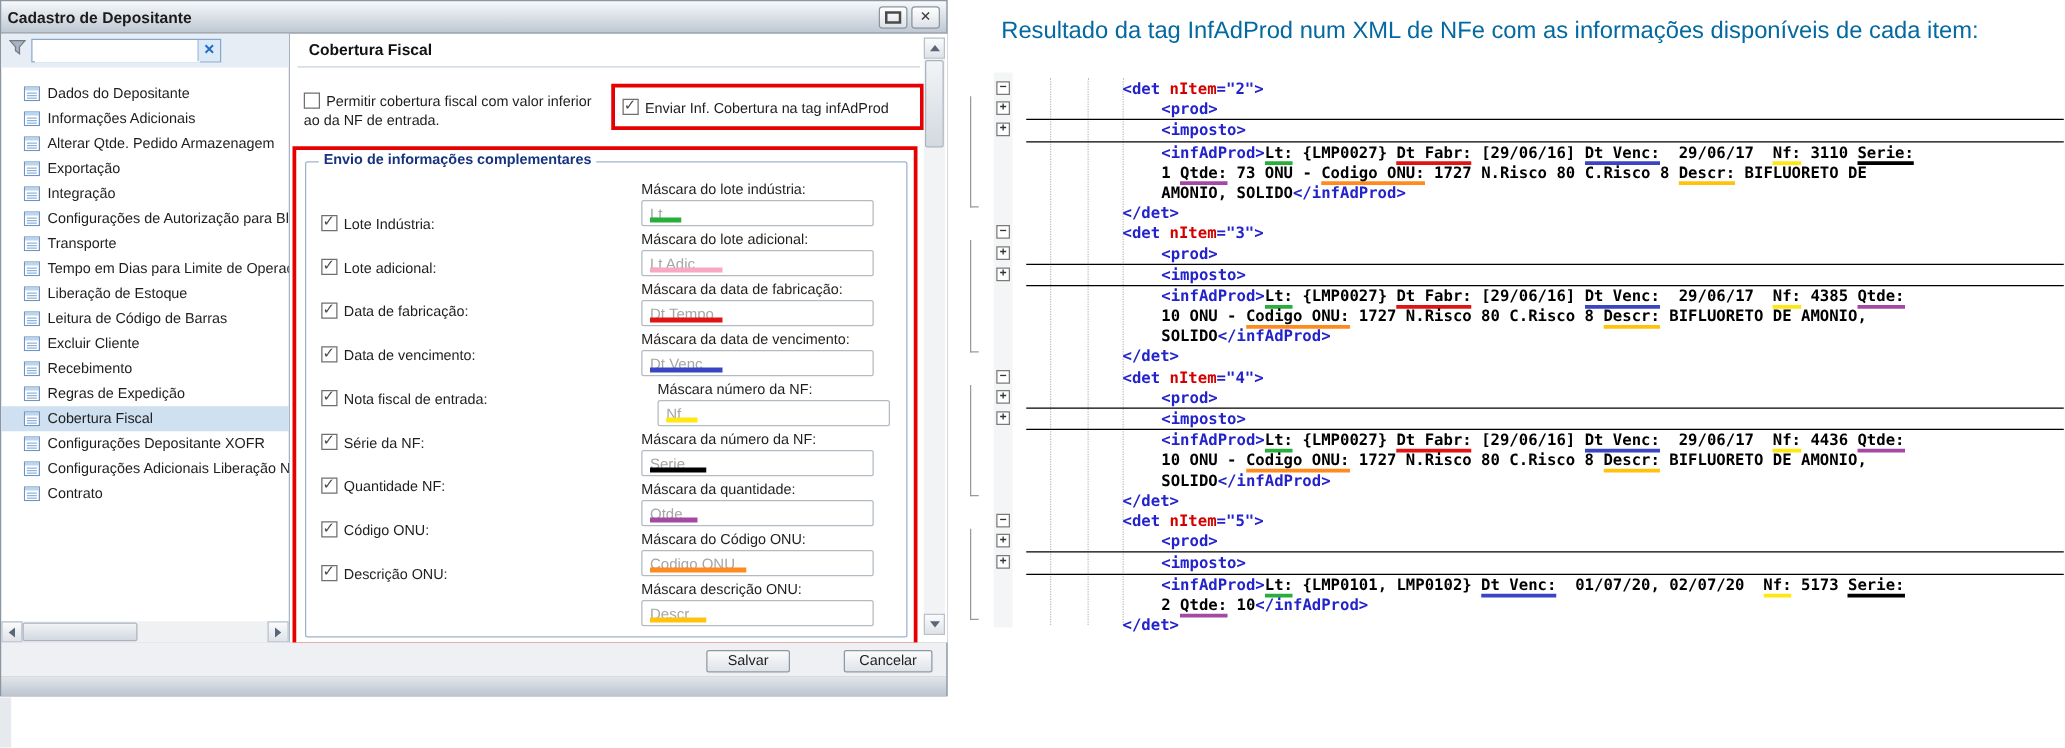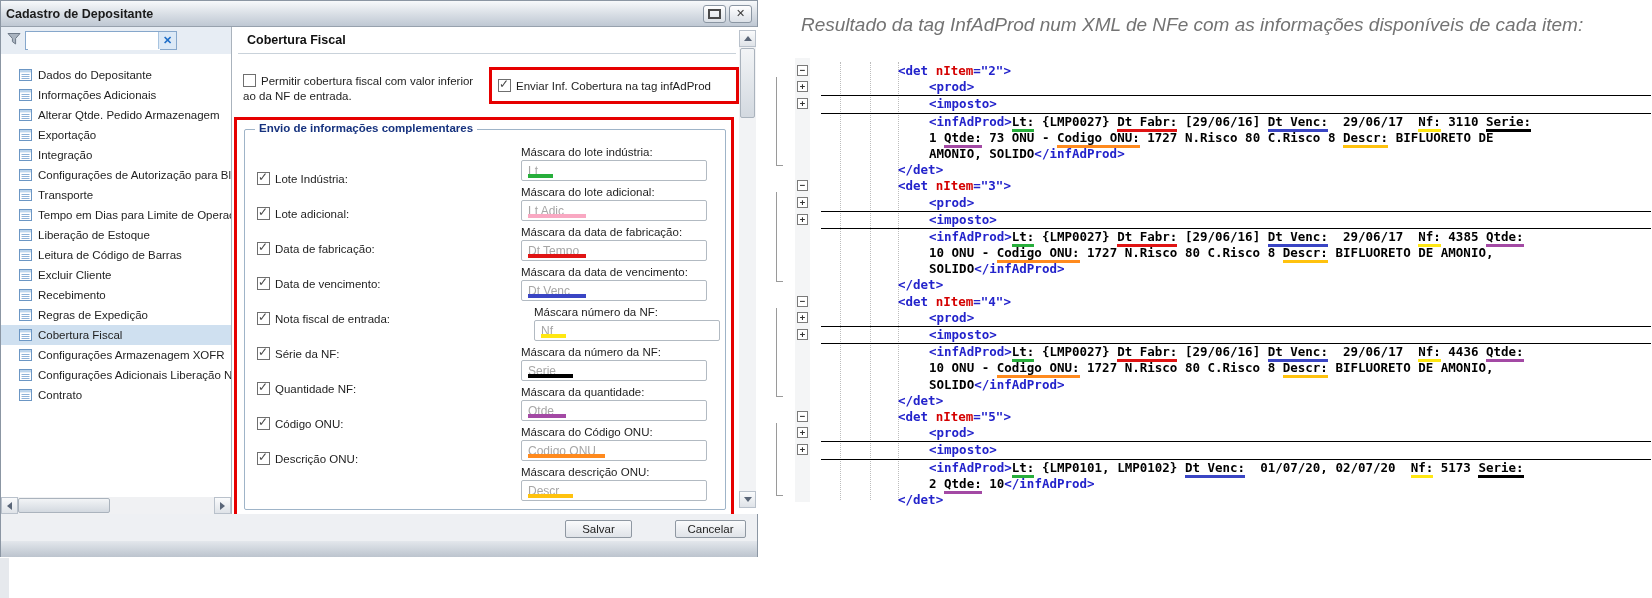--- a/index.html
+++ b/index.html
@@ -47,37 +47,37 @@
   .cb1{position:absolute;left:11px;top:47px;width:232px;font-size:11.5px;color:#1e1e1e;line-height:15px;}
   .cbbox{display:inline-block;width:13px;height:13px;border:1px solid #6f6f6f;background:#fff;box-sizing:border-box;
          vertical-align:-2px;margin-right:5px;position:relative;}
   .cbmark{position:absolute;left:0px;top:-3px;font-style:normal;font-size:12px;color:#4a4a4a;}
   .redbox1{position:absolute;left:257px;top:40px;width:250px;height:37px;border:3px solid var(--ann,#e60000);
            box-sizing:border-box;display:flex;align-items:center;padding-left:6px;font-size:11.5px;color:#1e1e1e;}
   .redbox2{position:absolute;left:2px;top:90px;width:500px;height:400px;border:3px solid var(--ann,#e60000);box-sizing:border-box;}
   .group{position:absolute;left:7px;top:9px;width:480px;height:379px;border:1px solid #9fb4c8;border-radius:2px;}
   .legend{position:absolute;left:10px;top:-8px;background:#fff;padding:0 4px;font-size:11.5px;font-weight:bold;color:#17337f;}
   .cbrow{position:absolute;left:12px;height:16px;font-size:11.5px;color:#1e1e1e;white-space:nowrap;}
-  .maskrow{position:absolute;left:276px;width:188px;}
+  .maskrow{position:absolute;left:268px;width:188px;}
   .masklabel{font-size:11.5px;color:#1e1e1e;margin-bottom:2px;white-space:nowrap;}
   .maskinput{position:relative;width:186px;height:21px;border:1px solid #b2bac2;border-radius:2px;background:#fff;box-sizing:border-box;}
   .ph{position:absolute;left:6px;top:3px;font-size:12px;color:#a6a6a6;}
   .mul{position:absolute;left:6px;bottom:2px;height:4px;}
   .vscroll{position:absolute;right:2px;top:3px;width:17px;height:478px;background:#f2f3f5;}
   .vs-btn{position:absolute;left:0;width:17px;height:17px;background:linear-gradient(#fafbfc,#dfe3e8);
           border:1px solid #b9c1cb;box-sizing:border-box;display:flex;align-items:center;justify-content:center;}
   .vs-thumb{position:absolute;left:1px;top:18px;width:15px;height:70px;background:linear-gradient(#f2f4f6,#d3d9e0);
             border:1px solid #aab3bd;border-radius:2px;box-sizing:border-box;}
   .btnstrip{position:absolute;left:0;top:513px;width:756px;height:27px;background:#eef0f3;}
   .btn{position:absolute;top:6px;height:18px;border:1px solid #8f98a2;border-radius:2px;
        background:linear-gradient(#fafbfc,#dfe3e8);font-size:11.5px;color:#222;text-align:center;line-height:16px;box-sizing:border-box;}
   .footer{position:absolute;left:0;top:540px;width:756px;height:16px;background:linear-gradient(#e3e7ec,#bcc4ce);}
   .corner{position:absolute;left:0;top:558px;width:9px;height:40px;background:#e6e9ed;}
   
-  .xml-heading{position:absolute;left:801px;top:14px;font-size:19px;color:#737373;white-space:nowrap;font-style:italic;}
+  .xml-heading{position:absolute;left:801px;top:14px;font-size:19px;color:#0369a1;white-space:nowrap;}
   .xml-tree{position:absolute;left:795px;top:58px;width:856px;height:452px;
             font-family:"DejaVu Sans Mono","Liberation Mono",monospace;font-weight:bold;font-size:12.5px;}
   .gutterbg{position:absolute;left:0;top:0;width:15px;height:444px;background:#f4f5f6;}
   .guide{position:absolute;top:4px;height:438px;border-left:1px dotted #bdbdbd;}
   .xml-rows{position:relative;padding-top:5px;}
   .xml-block{position:relative;}
   .xml-row{position:relative;height:16.2px;line-height:16.2px;white-space:pre;margin-left:26px;}
   .xml-row.hr{border-bottom:1px solid #000;}
   .line{display:inline-block;}
   .lvl3{padding-left:77px;}
@@ -286,21 +286,21 @@
         <div class="sb-item">
           <span class="li-icon">
             <svg width="13" height="12" viewBox="0 0 13 12">
               <rect x="0.5" y="0.5" width="12" height="11" fill="#fff" stroke="#6b96c4"></rect>
               <rect x="1" y="1" width="11" height="2.4" fill="#bcd5ec"></rect>
               <line x1="2.5" y1="5.5" x2="10.5" y2="5.5" stroke="#8fb3d8"></line>
               <line x1="2.5" y1="7.5" x2="10.5" y2="7.5" stroke="#8fb3d8"></line>
               <line x1="2.5" y1="9.5" x2="10.5" y2="9.5" stroke="#8fb3d8"></line>
             </svg>
           </span>
-          <span class="sb-label">Configurações Armazenagem XOFR</span>
+          <span class="sb-label">Configurações Depositante XOFR</span>
         </div>
         <div class="sb-item">
           <span class="li-icon">
             <svg width="13" height="12" viewBox="0 0 13 12">
               <rect x="0.5" y="0.5" width="12" height="11" fill="#fff" stroke="#6b96c4"></rect>
               <rect x="1" y="1" width="11" height="2.4" fill="#bcd5ec"></rect>
               <line x1="2.5" y1="5.5" x2="10.5" y2="5.5" stroke="#8fb3d8"></line>
               <line x1="2.5" y1="7.5" x2="10.5" y2="7.5" stroke="#8fb3d8"></line>
               <line x1="2.5" y1="9.5" x2="10.5" y2="9.5" stroke="#8fb3d8"></line>
             </svg>

